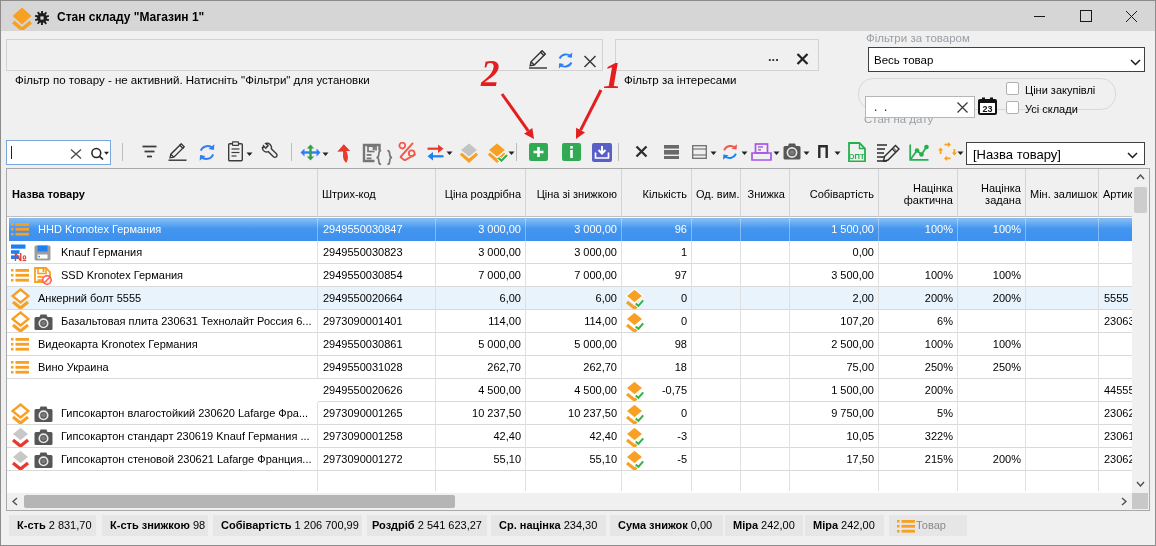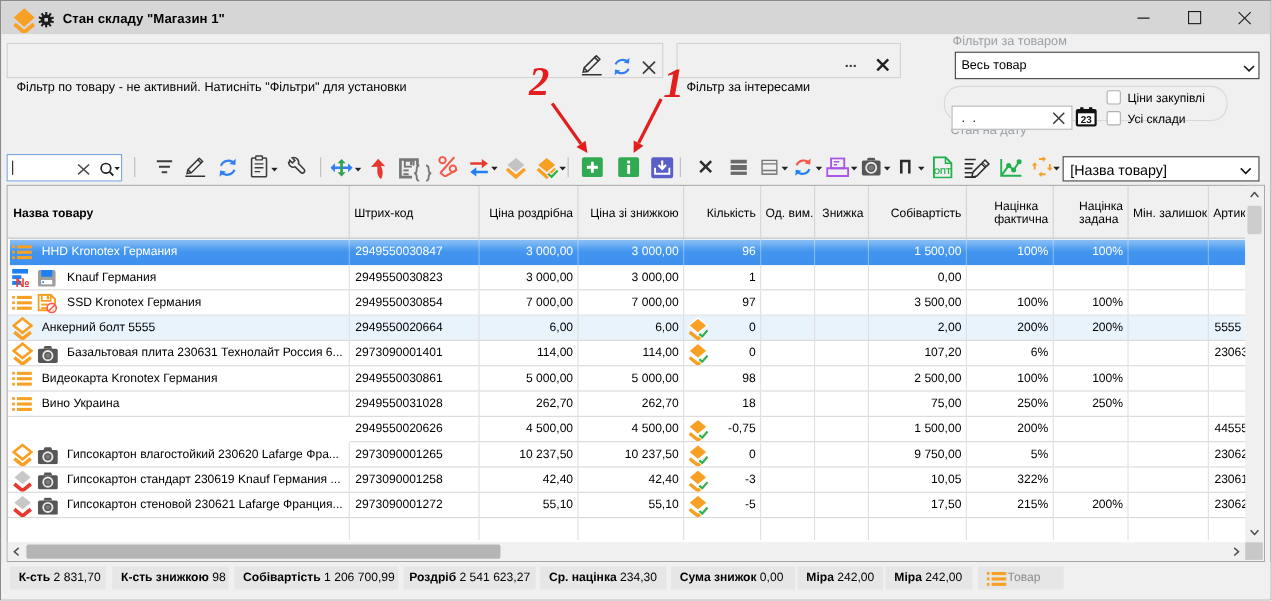--- a/index.html
+++ b/index.html
@@ -25,21 +25,21 @@
 .seg { position:absolute; top:4px; height:21px; background:#e6e6e6; line-height:21px; padding-left:8px; white-space:nowrap; font-size:11px; overflow:hidden; }
 .seg b { font-weight:bold; }
 svg { display:block; }
 .ticon { position:absolute; }
 
 .x1{left:0;width:311px}.x2{left:311px;width:118px}.x3{left:429px;width:90px}
 .x4{left:519px;width:96px}.x5{left:615px;width:70px}.x6{left:685px;width:49px}
 .x7{left:734px;width:49px}.x8{left:783px;width:89px}.x9{left:872px;width:79px}
 .x10{left:951px;width:68px}.x11{left:1019px;width:73px}.x12{left:1092px;width:34px}
 .hc { position:absolute; top:0; height:49px; border-right:1px solid #d4d4d4; display:flex; align-items:center; font-size:11px; line-height:12px; white-space:nowrap; overflow:hidden; }
-.hr { justify-content:flex-end; text-align:left; padding-right:4px; }
+.hr { justify-content:flex-end; text-align:right; padding-right:4px; }
 .hl { padding-left:4px; }
 .rowicon { position:absolute; top:3px; }
 .qicon { position:absolute; left:3px; top:1px; }
 .namecell { padding-left:31px; }
 .namecell2 { padding-left:54px; }
 .sel .cell { border-right:1px solid rgba(255,255,255,0.35); border-bottom:none; color:#fff; }
 .vsb, .hsb { position:absolute; background:#f0f0f0; }
 </style>
 </head>
 <body>

